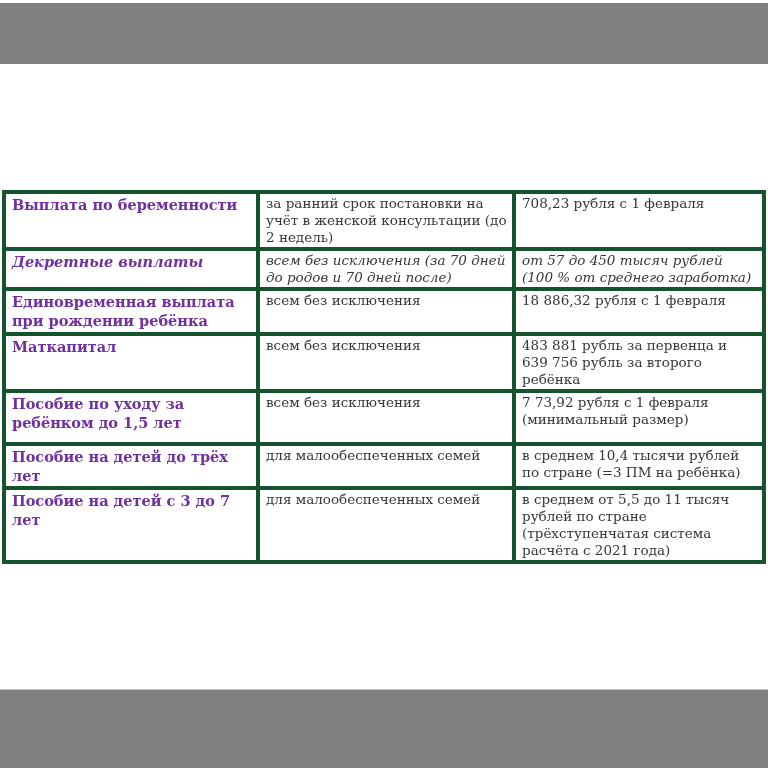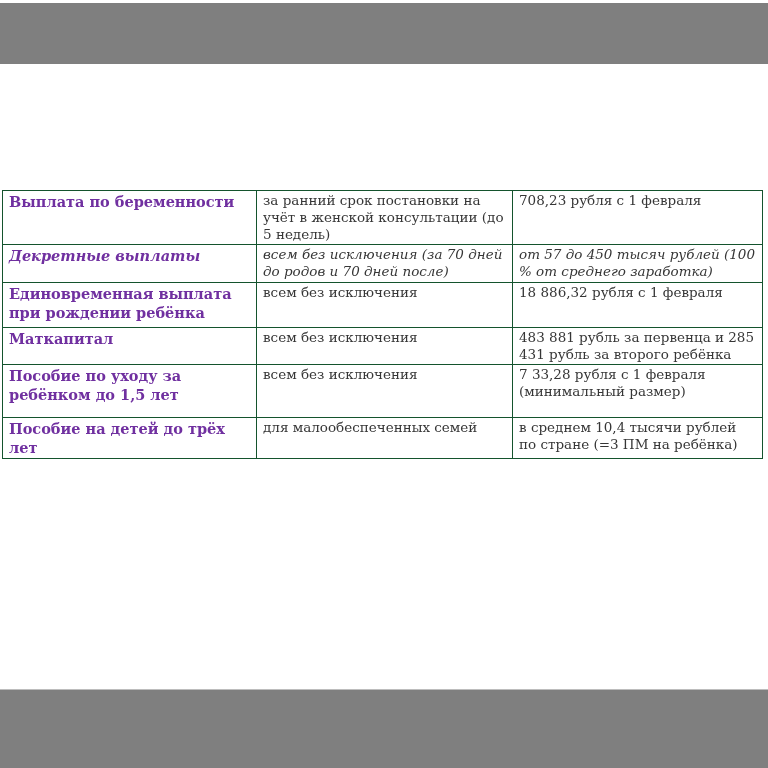--- a/index.html
+++ b/index.html
@@ -33,21 +33,21 @@
   }
   table.benefits {
     position: absolute;
     top: 190px;
     left: 2px;
     width: 760px;
     border-collapse: collapse;
     table-layout: fixed;
   }
   table.benefits td {
-    border: 1px solid #14532d;
+    border: 4px solid #14532d;
     vertical-align: top;
     padding: 1px 5px 1px 6px;
     font-size: 13.5px;
     line-height: 17px;
     color: #363636;
     overflow: hidden;
   }
   table.benefits td.benefit {
     font-weight: bold;
     color: #7030a0;
@@ -65,44 +65,49 @@
 
 <table class="benefits">
   <colgroup>
     <col class="c1">
       <col class="c2">
       <col class="c3">
   </colgroup>
   <tbody>
     <tr style="height:52px;">
       <td class="benefit">Выплата по беременности</td>
-      <td>за ранний срок постановки на учёт в женской консультации (до 5 недель)</td>
+      <td>за ранний срок постановки на учёт в женской консультации (до 2 недель)</td>
       <td>708,23 рубля с 1 февраля</td>
     </tr>
     <tr style="height:38px;font-style:italic;">
       <td class="benefit">Декретные выплаты</td>
       <td>всем без исключения (за 70 дней до родов и 70 дней после)</td>
       <td>от 57 до 450 тысяч рублей (100 % от среднего заработка)</td>
     </tr>
     <tr style="height:45px;">
       <td class="benefit">Единовременная выплата при рождении ребёнка</td>
       <td>всем без исключения</td>
       <td>18 886,32 рубля с 1 февраля</td>
     </tr>
     <tr style="height:37px;">
       <td class="benefit">Маткапитал</td>
       <td>всем без исключения</td>
-      <td>483 881 рубль за первенца и 285 431 рубль за второго ребёнка</td>
+      <td>483 881 рубль за первенца и 639 756 рубль за второго ребёнка</td>
     </tr>
     <tr style="height:53px;">
       <td class="benefit">Пособие по уходу за ребёнком до 1,5 лет</td>
       <td>всем без исключения</td>
-      <td>7 33,28 рубля с 1 февраля (минимальный размер)</td>
+      <td>7 73,92 рубля с 1 февраля (минимальный размер)</td>
     </tr>
     <tr style="height:38px;">
       <td class="benefit">Пособие на детей до трёх лет</td>
       <td>для малообеспеченных семей</td>
       <td>в среднем 10,4 тысячи рублей по стране (=3 ПМ на ребёнка)</td>
+    </tr>
+    <tr style="height:54px;">
+      <td class="benefit">Пособие на детей с 3 до 7 лет</td>
+      <td>для малообеспеченных семей</td>
+      <td>в среднем от 5,5 до 11 тысяч рублей по стране (трёхступенчатая система расчёта с 2021 года)</td>
     </tr>
   </tbody>
 </table>
 
 <div class="bottom-bar"></div>
 
 </body></html>

